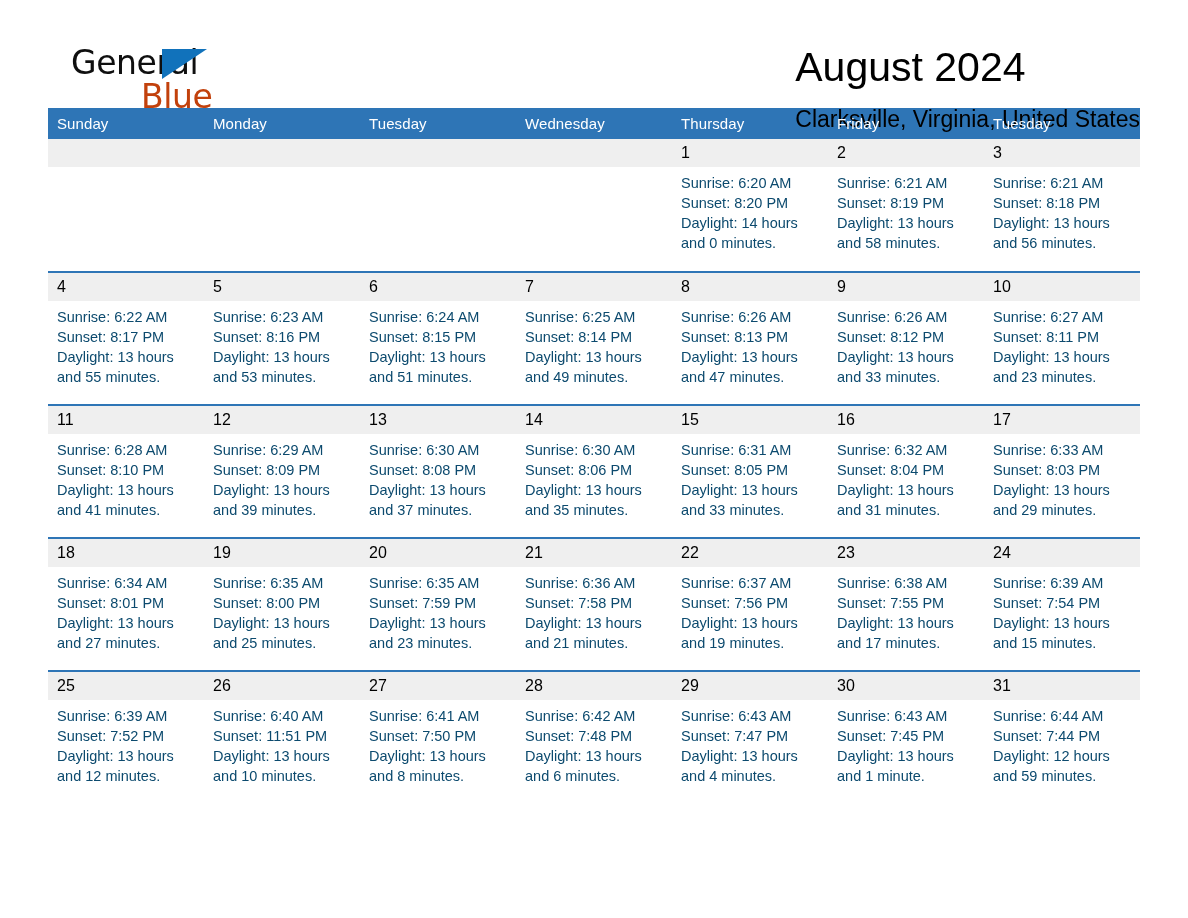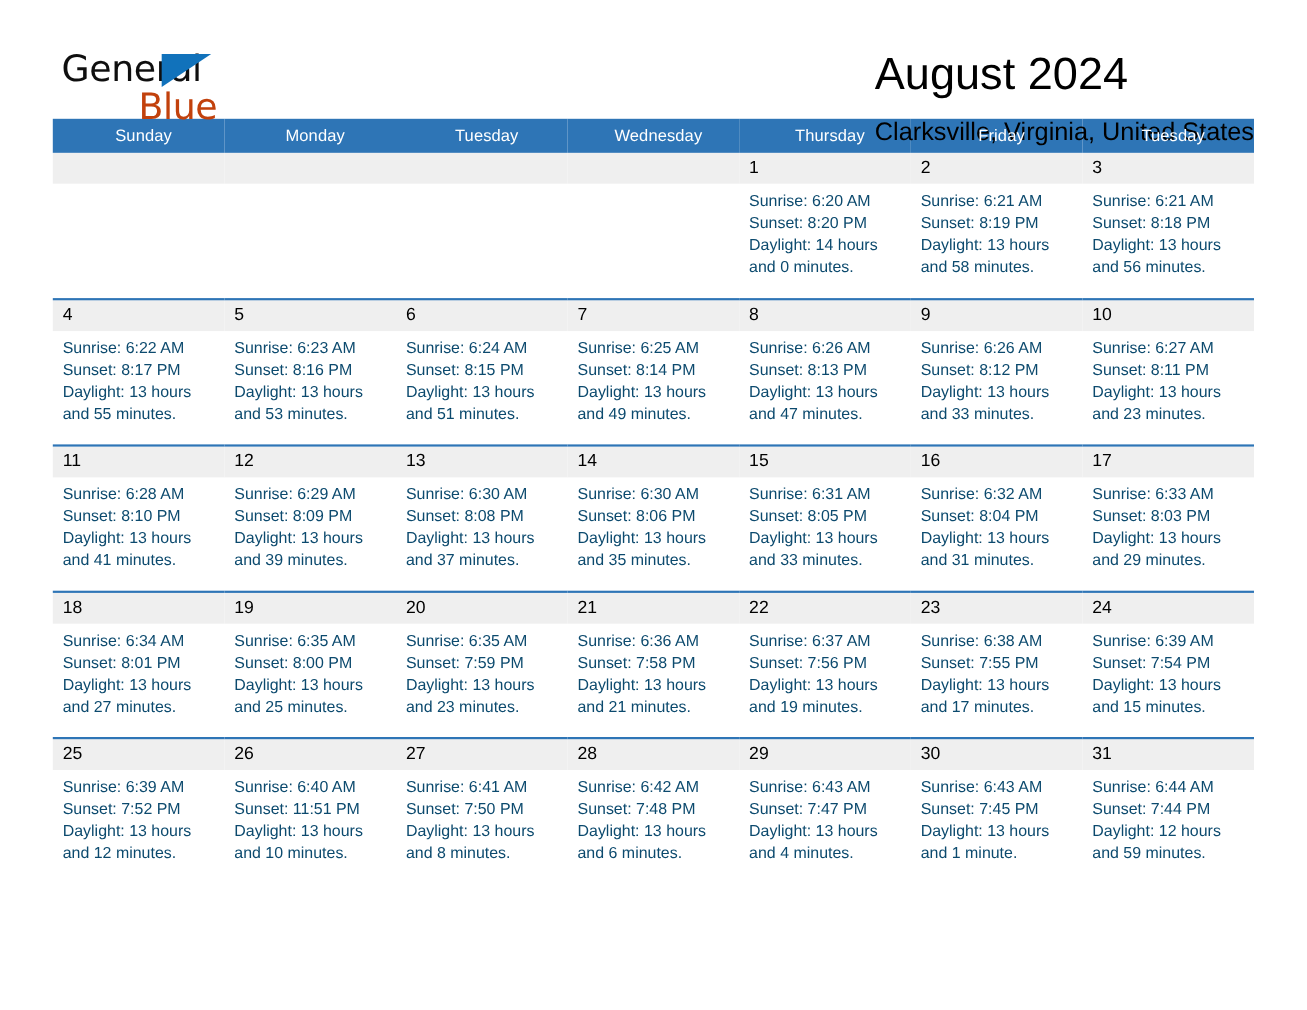--- a/index.html
+++ b/index.html
@@ -24,20 +24,21 @@
   }
 
   
   .header {
     display: flex;
     align-items: flex-start;
     justify-content: space-between;
     padding-top: 42px;
     height: 104px;
     box-sizing: border-box;
+    margin-left: 15px;
   }
   .logo {
     position: relative;
     width: 150px;
     height: 70px;
     flex: none;
   }
   .logo-general {
     position: absolute;
     left: 8px;
@@ -96,21 +97,21 @@
     table-layout: fixed;
     margin-top: 4px;
   }
   .calendar col { width: 14.2857%; }
 
   .dow-row th {
     background: #2e75b6;
     color: #ffffff;
     font-size: 15px;
     font-weight: 400;
-    text-align: center;
+    text-align: left;
     padding: 6px 0 7px 9px;
     height: 18px;
     vertical-align: middle;
     letter-spacing: 0.1px;
   }
 
   .week-row td {
     vertical-align: top;
     padding: 0;
     border-top: 2px solid #2e75b6;

